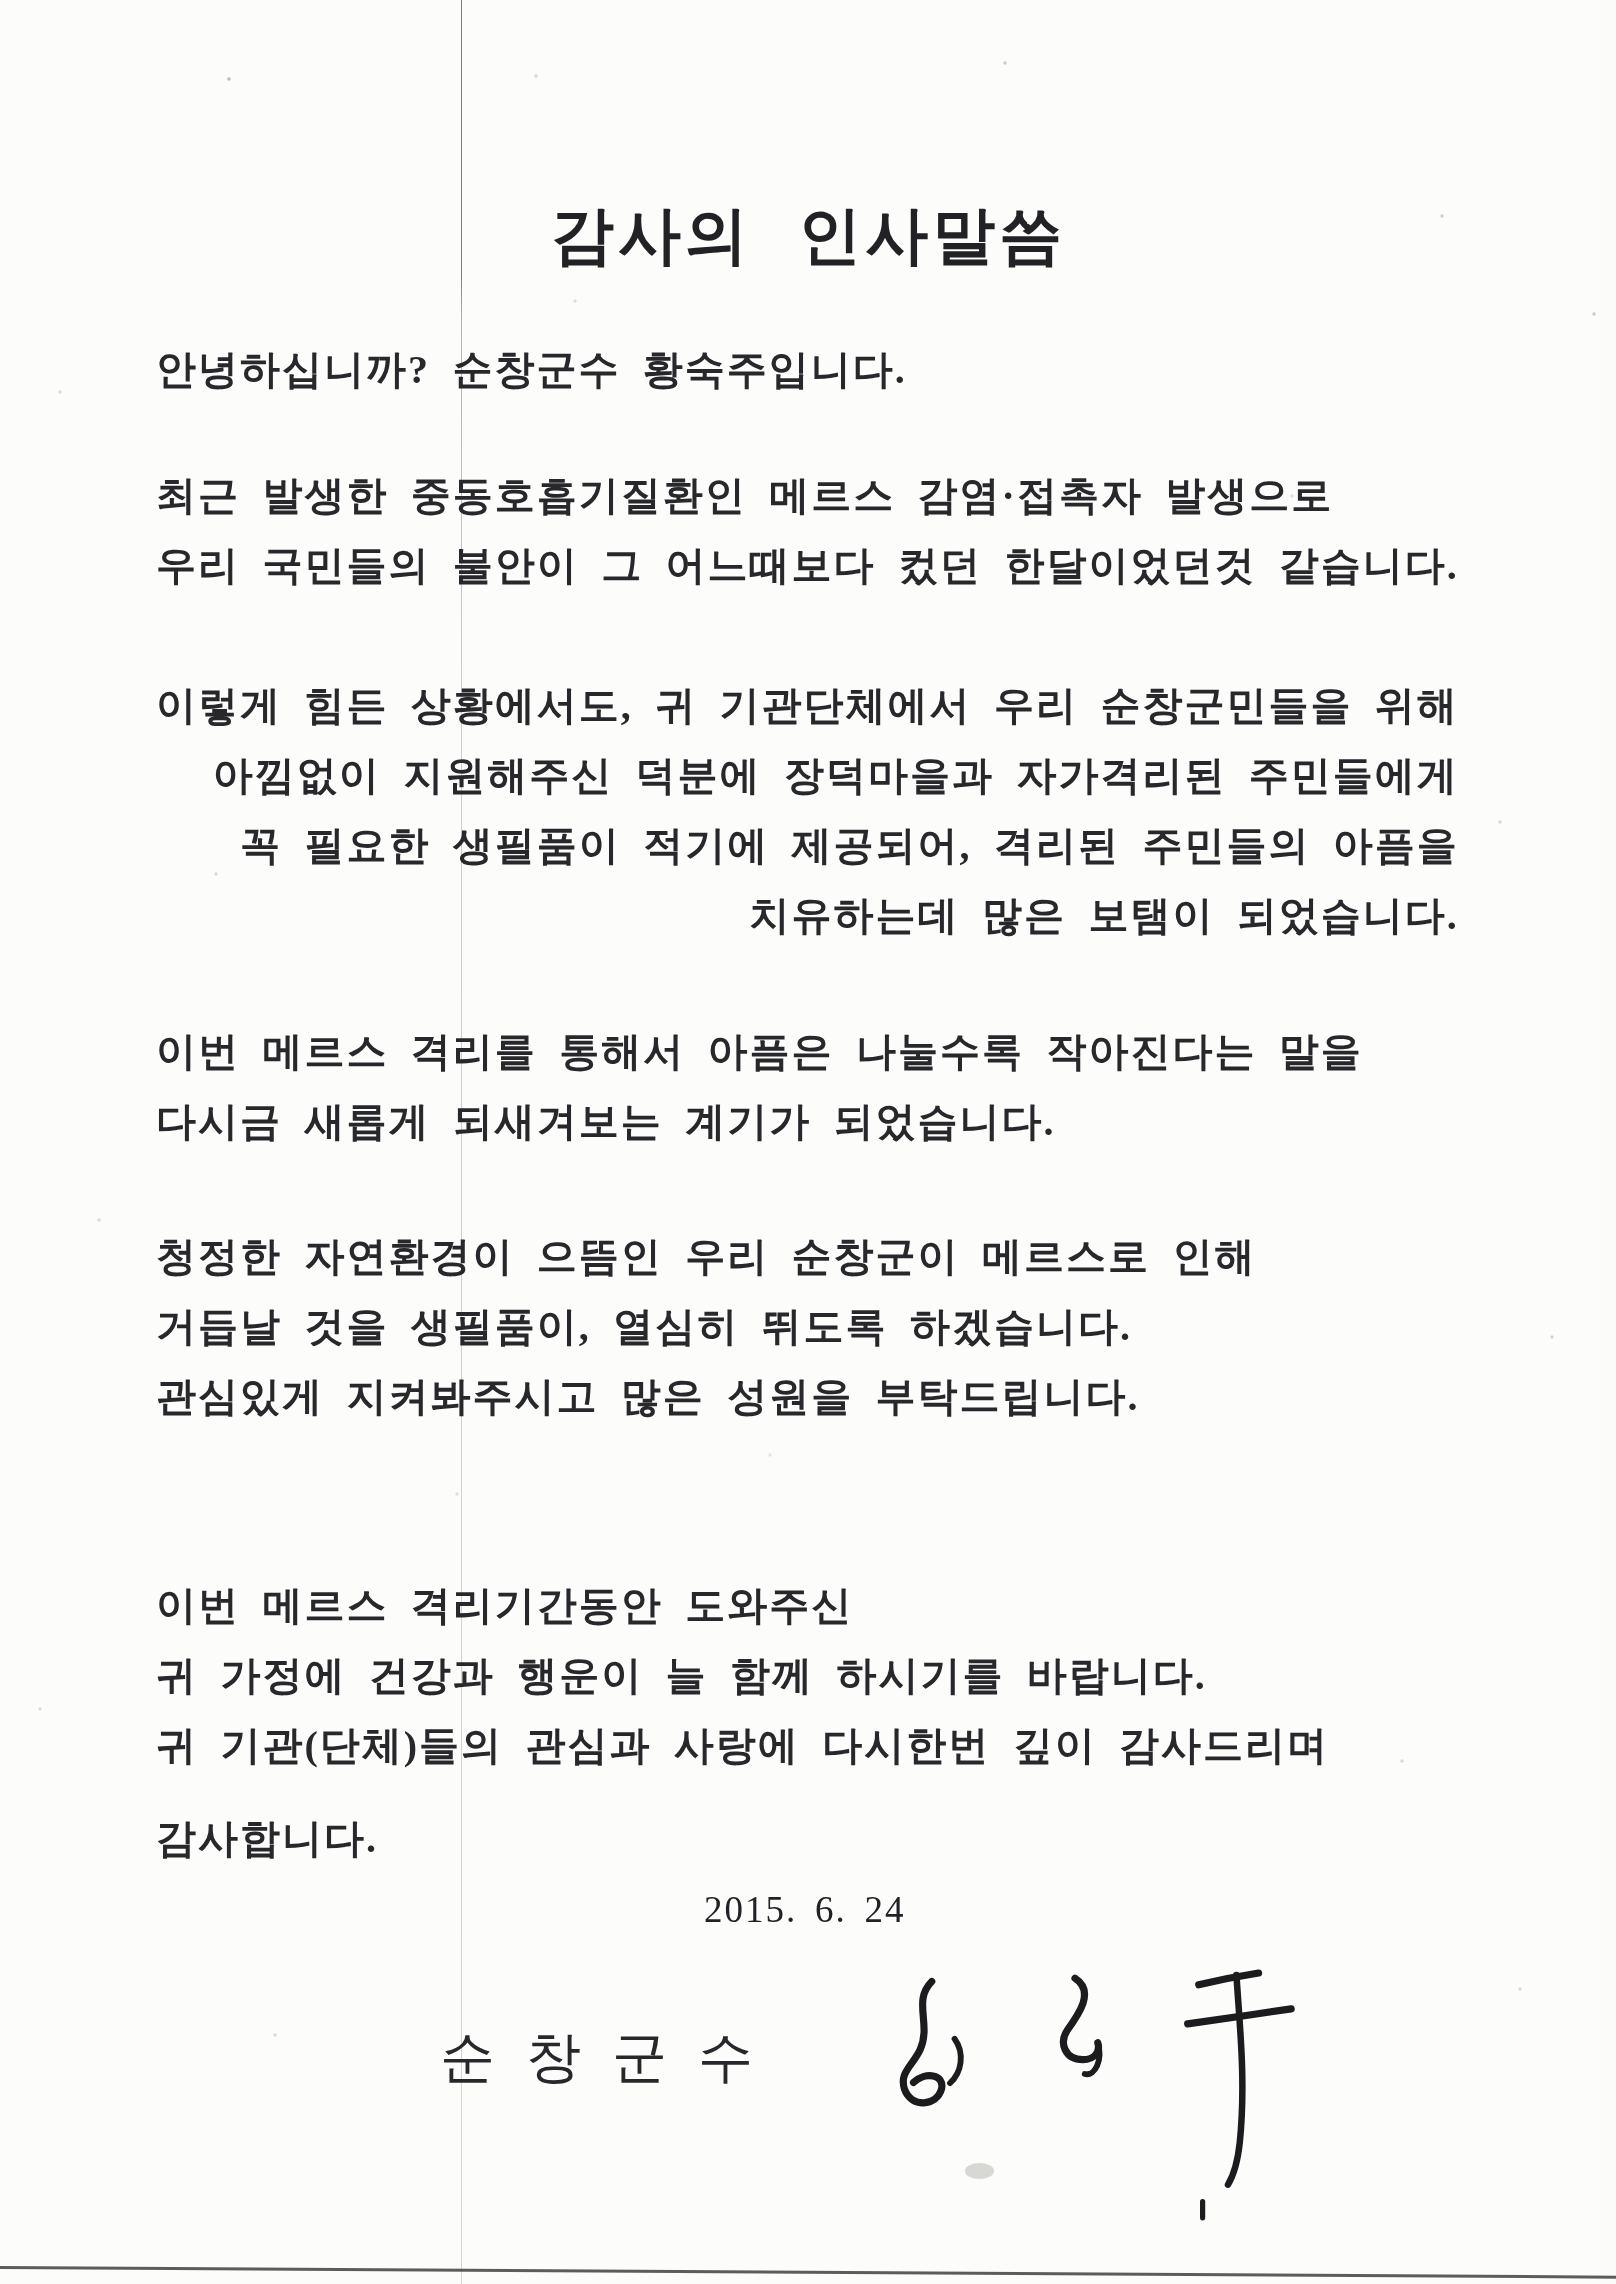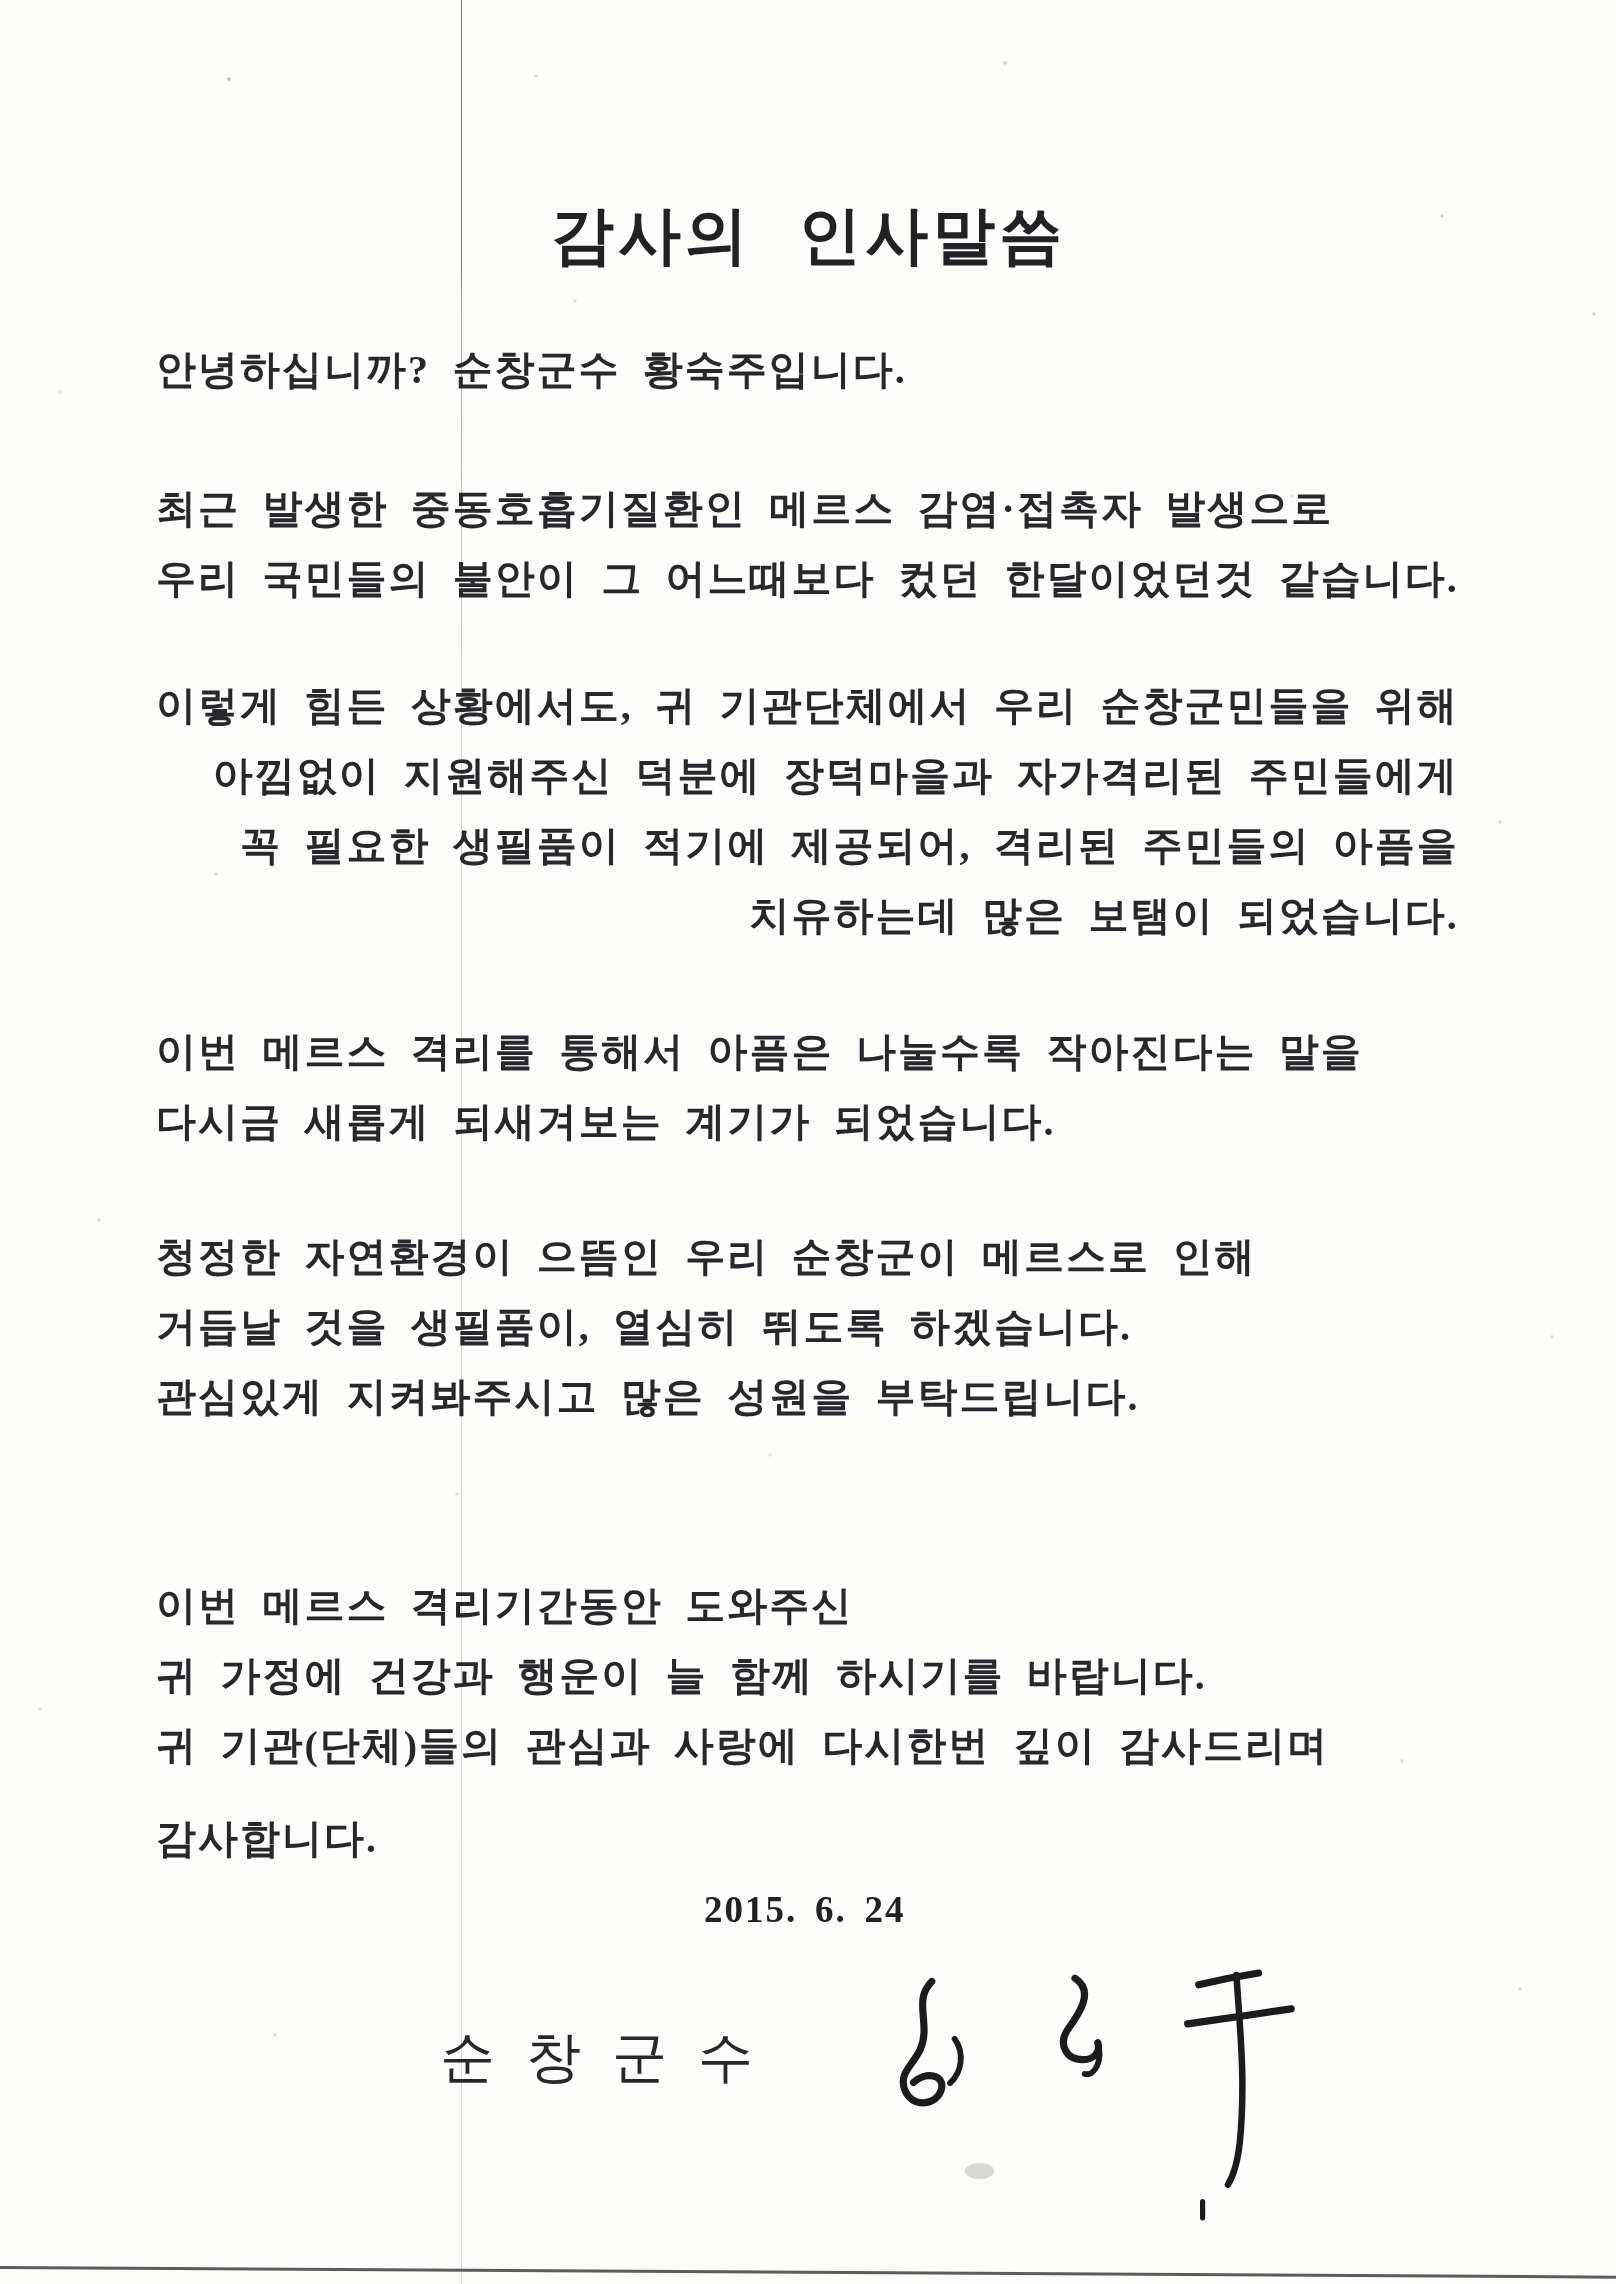--- a/index.html
+++ b/index.html
@@ -49,21 +49,21 @@
   }
 
   .para{position:absolute;left:156px;font-weight:bold;}
   .line{
     font-size:40px;line-height:70px;white-space:nowrap;
     letter-spacing:2px;word-spacing:10.4px;color:#28282c;
   }
 
   .date-line{
     position:absolute;top:1888px;left:704px;
-    font-size:37px;font-weight:bold;letter-spacing:2px;word-spacing:6.5px;
+    font-size:37px;font-weight:normal;letter-spacing:2px;word-spacing:6.5px;
     color:#222226;white-space:nowrap;
   }
 
   .signer{
     position:absolute;top:2021px;left:440px;
     font-size:55px;letter-spacing:31px;color:#28282c;white-space:nowrap;
   }
 
   .signature{position:absolute;left:834px;top:1962px;width:482px;height:306px;}
   .signature path{fill:none;stroke:#1c1c1e;stroke-linecap:round;stroke-linejoin:round;}
@@ -75,21 +75,21 @@
 
   <div class="speckles"></div>
   <div class="vline"></div>
 
   <div class="title">감사의 인사말씀</div>
 
   <div class="para" style="top:335px;">
     <div class="line">안녕하십니까? 순창군수 황숙주입니다.</div>
   </div>
 
-  <div class="para" style="top:474px;">
+  <div class="para" style="top:461px;">
     <div class="line">최근 발생한 중동호흡기질환인 메르스 감염·접촉자 발생으로</div>
     <div class="line">우리 국민들의 불안이 그 어느때보다 컸던 한달이었던것 같습니다.</div>
   </div>
 
   <div class="para" style="top:671px;text-align:right;">
     <div class="line">이렇게 힘든 상황에서도, 귀 기관단체에서 우리 순창군민들을 위해</div>
     <div class="line">아낌없이 지원해주신 덕분에 장덕마을과 자가격리된 주민들에게</div>
     <div class="line">꼭 필요한 생필품이 적기에 제공되어, 격리된 주민들의 아픔을</div>
     <div class="line">치유하는데 많은 보탬이 되었습니다.</div>
   </div>

